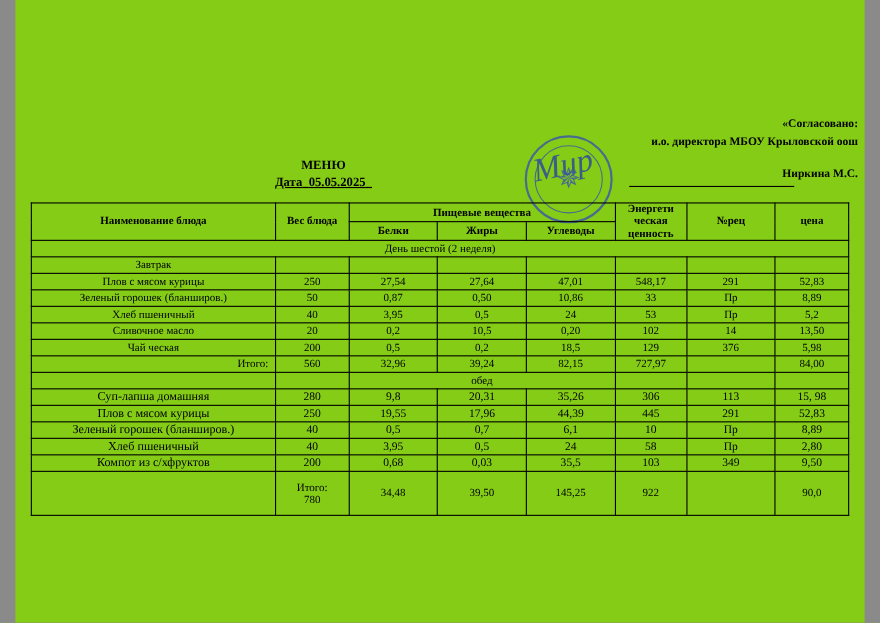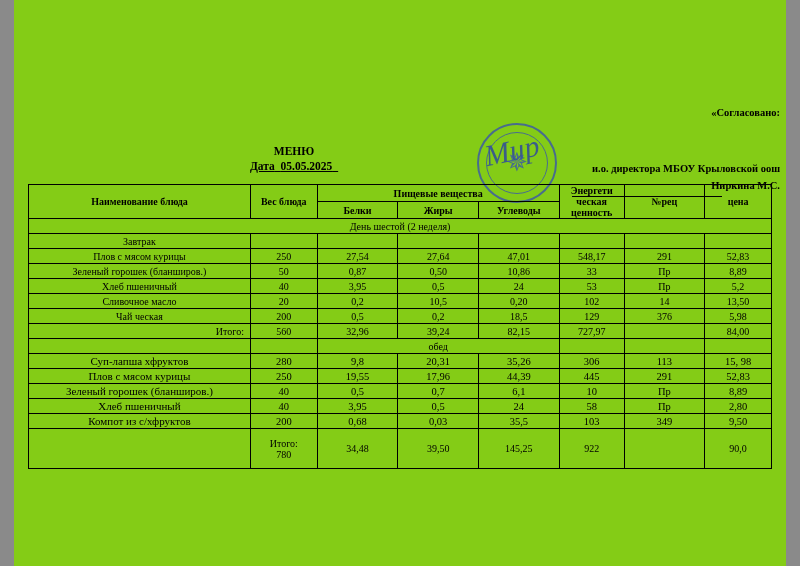--- a/index.html
+++ b/index.html
@@ -34,22 +34,22 @@
     top: 104px;
     right: 6px;
     width: 330px;
     text-align: right;
     font-size: 10.5px;
     font-weight: bold;
     line-height: 17px;
     color: #000;
   }
   .approval .ln1 { display:block; }
-  .approval .ln2 { display:block;margin-top:39px; }
-  .approval .ln3 { display:block; }
+  .approval .ln2 { display:block; }
+  .approval .ln3 { display:block;margin-top:12px; }
   .approval .sig-line {
     display: block;
     width: 150px;
     border-bottom: 1px solid #000;
     margin-left: auto;
     margin-right: 58px;
     height: 2px;
   }
 
   
@@ -282,21 +282,21 @@
         <tr class="meal-label">
           <td></td>
           <td></td>
           <td colspan="3">обед</td>
           <td></td>
           <td></td>
           <td></td>
         </tr>
 
         <tr class="row-dish big-dish">
-          <td>Суп-лапша хфруктов</td>
+          <td>Суп-лапша домашняя</td>
           <td>280</td>
           <td>9,8</td>
           <td>20,31</td>
           <td>35,26</td>
           <td>306</td>
           <td>113</td>
           <td>15, 98</td>
         </tr>
         <tr class="row-dish big-dish">
           <td>Плов с мясом курицы</td>

